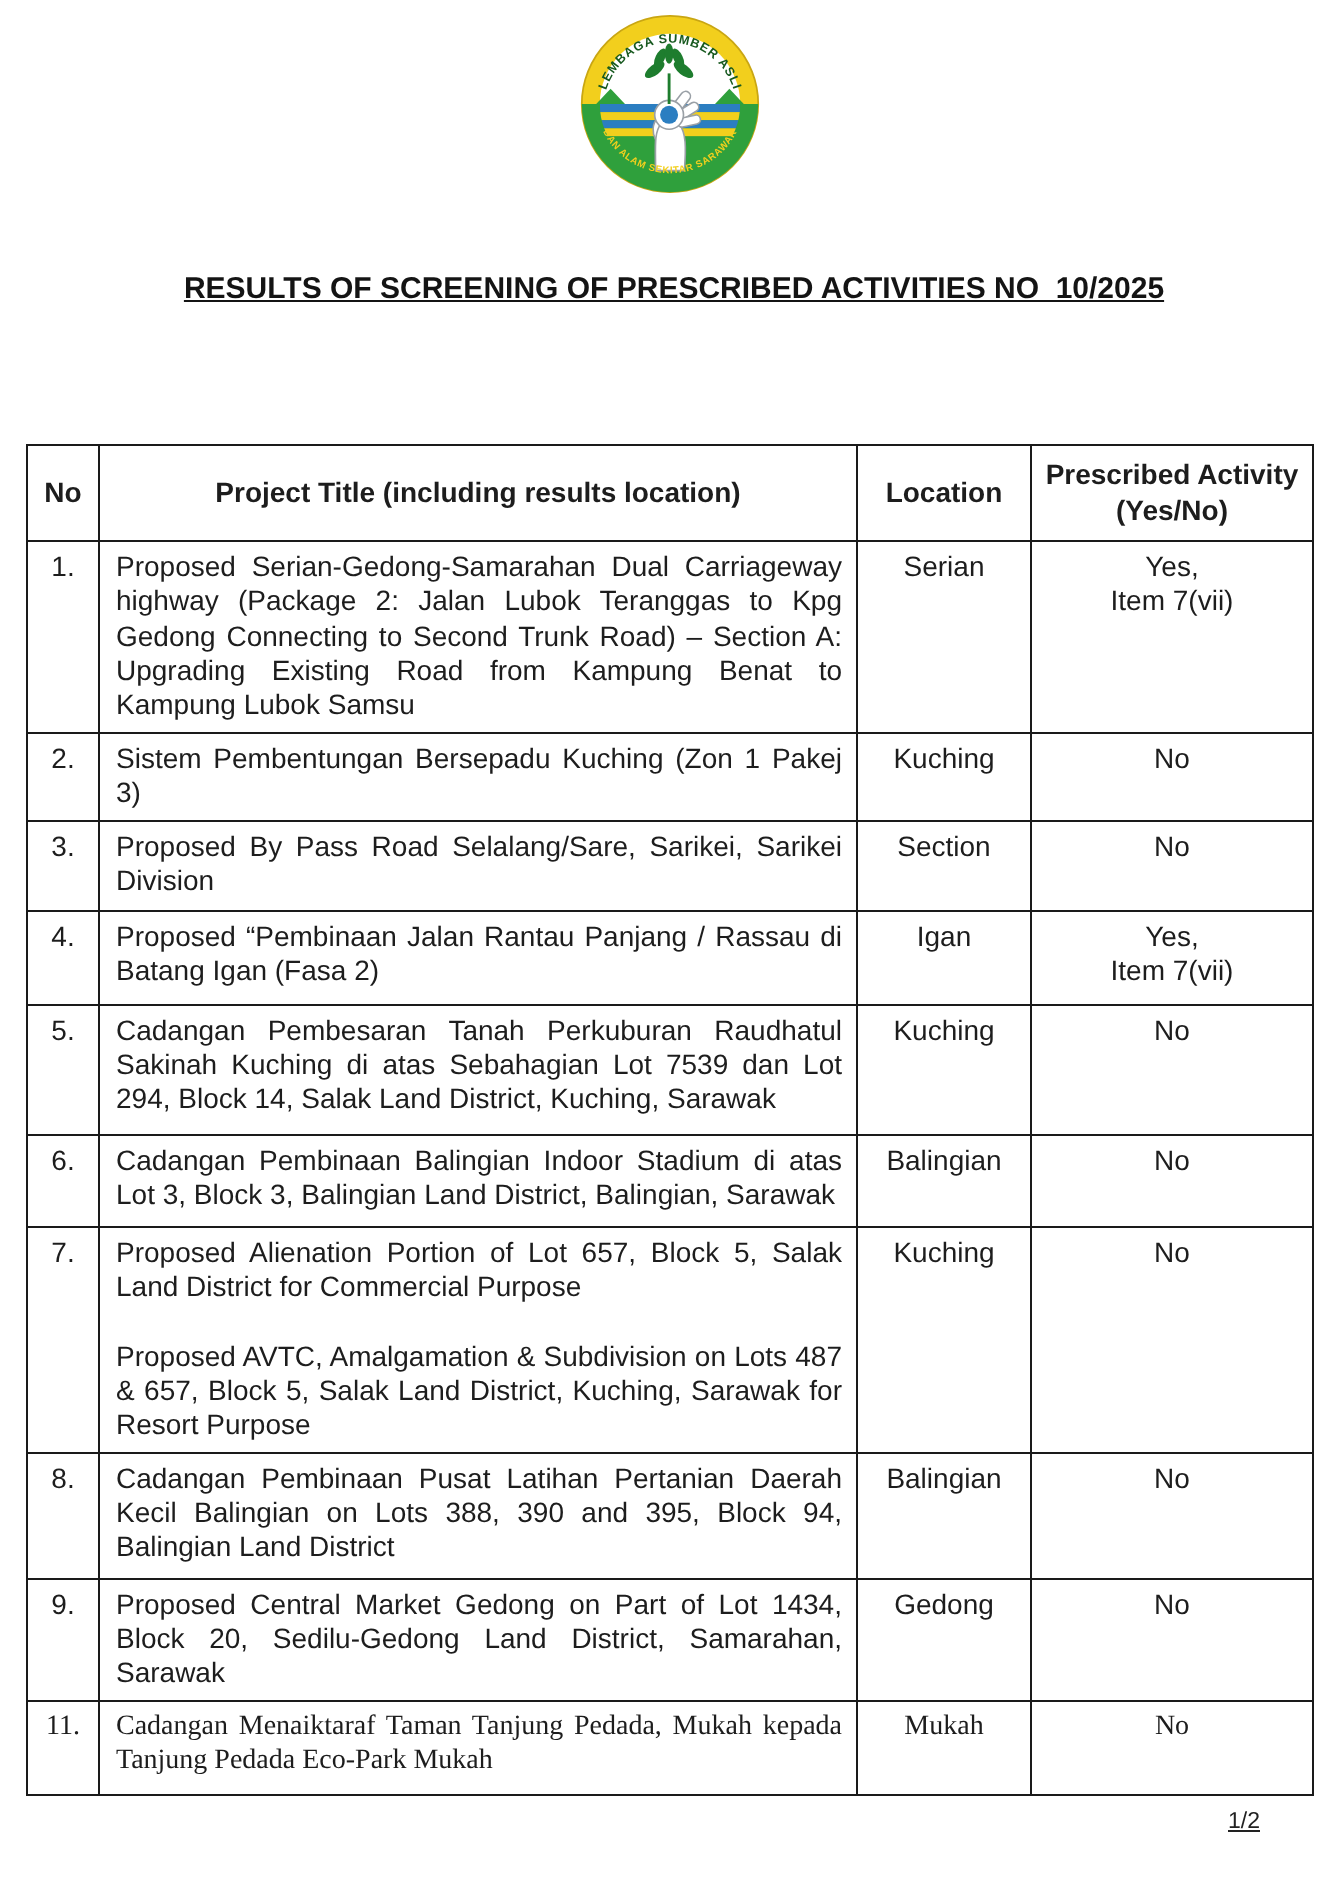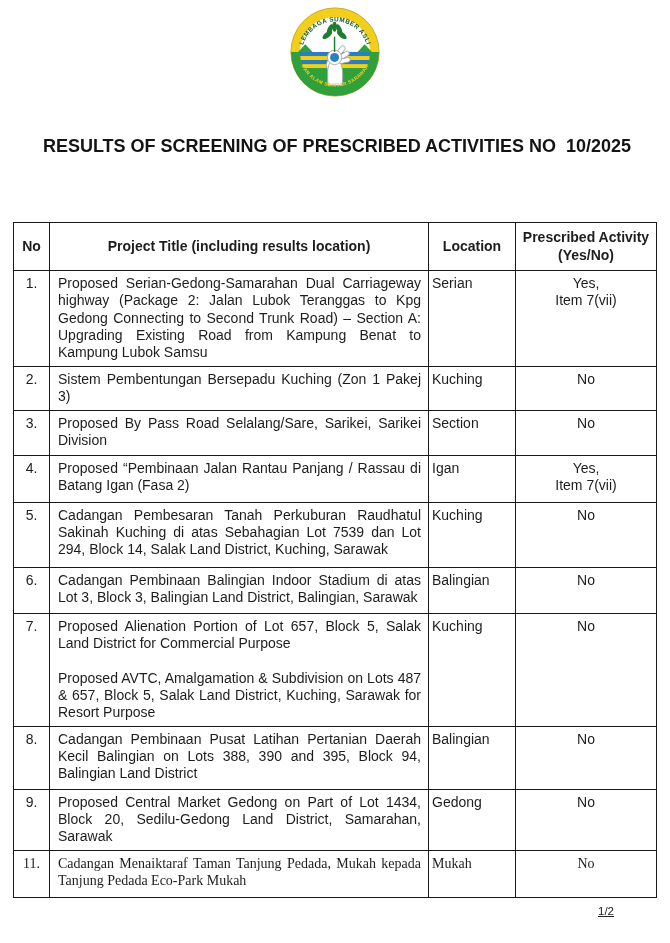--- a/index.html
+++ b/index.html
@@ -21,24 +21,25 @@
     width: 90px;
     height: 90px;
   }
   .doc-title {
     position: absolute;
     top: 136px;
     left: 4px;
     right: 0;
     margin: 0;
     text-align: center;
-    font-size: 18px;
+    font-size: 15px;
     font-weight: bold;
     white-space: pre-wrap;
     color: #141414;
+    text-decoration: underline;
   }
   .intro {
     position: absolute;
     top: 169px;
     left: 13px;
     width: 645px;
     margin: 0;
     font-size: 13.2px;
     line-height: 1.3;
     white-space: pre-line;
@@ -65,26 +66,26 @@
     white-space: pre-line;
     padding: 4px 4px;
   }
   tr.header-row { height: 48px; }
   td.no-cell { text-align: center; padding: 4px 2px; }
   td.title-cell {
     text-align: justify;
     white-space: pre-line;
     padding: 4px 7px 4px 8px;
   }
-  td.loc-cell { text-align: left; padding: 4px 3px; }
+  td.loc-cell { text-align: center; padding: 4px 3px; }
   td.act-cell { text-align: center; white-space: pre-line; padding: 4px 4px; }
   .page-number {
     position: absolute;
     top: 905px;
-    right: 56px;
+    right: 40px;
     font-size: 11.5px;
     color: #222;
     text-decoration: underline;
   }
 </style>
 </head>
 <body>
 
 <div class="page">
 

